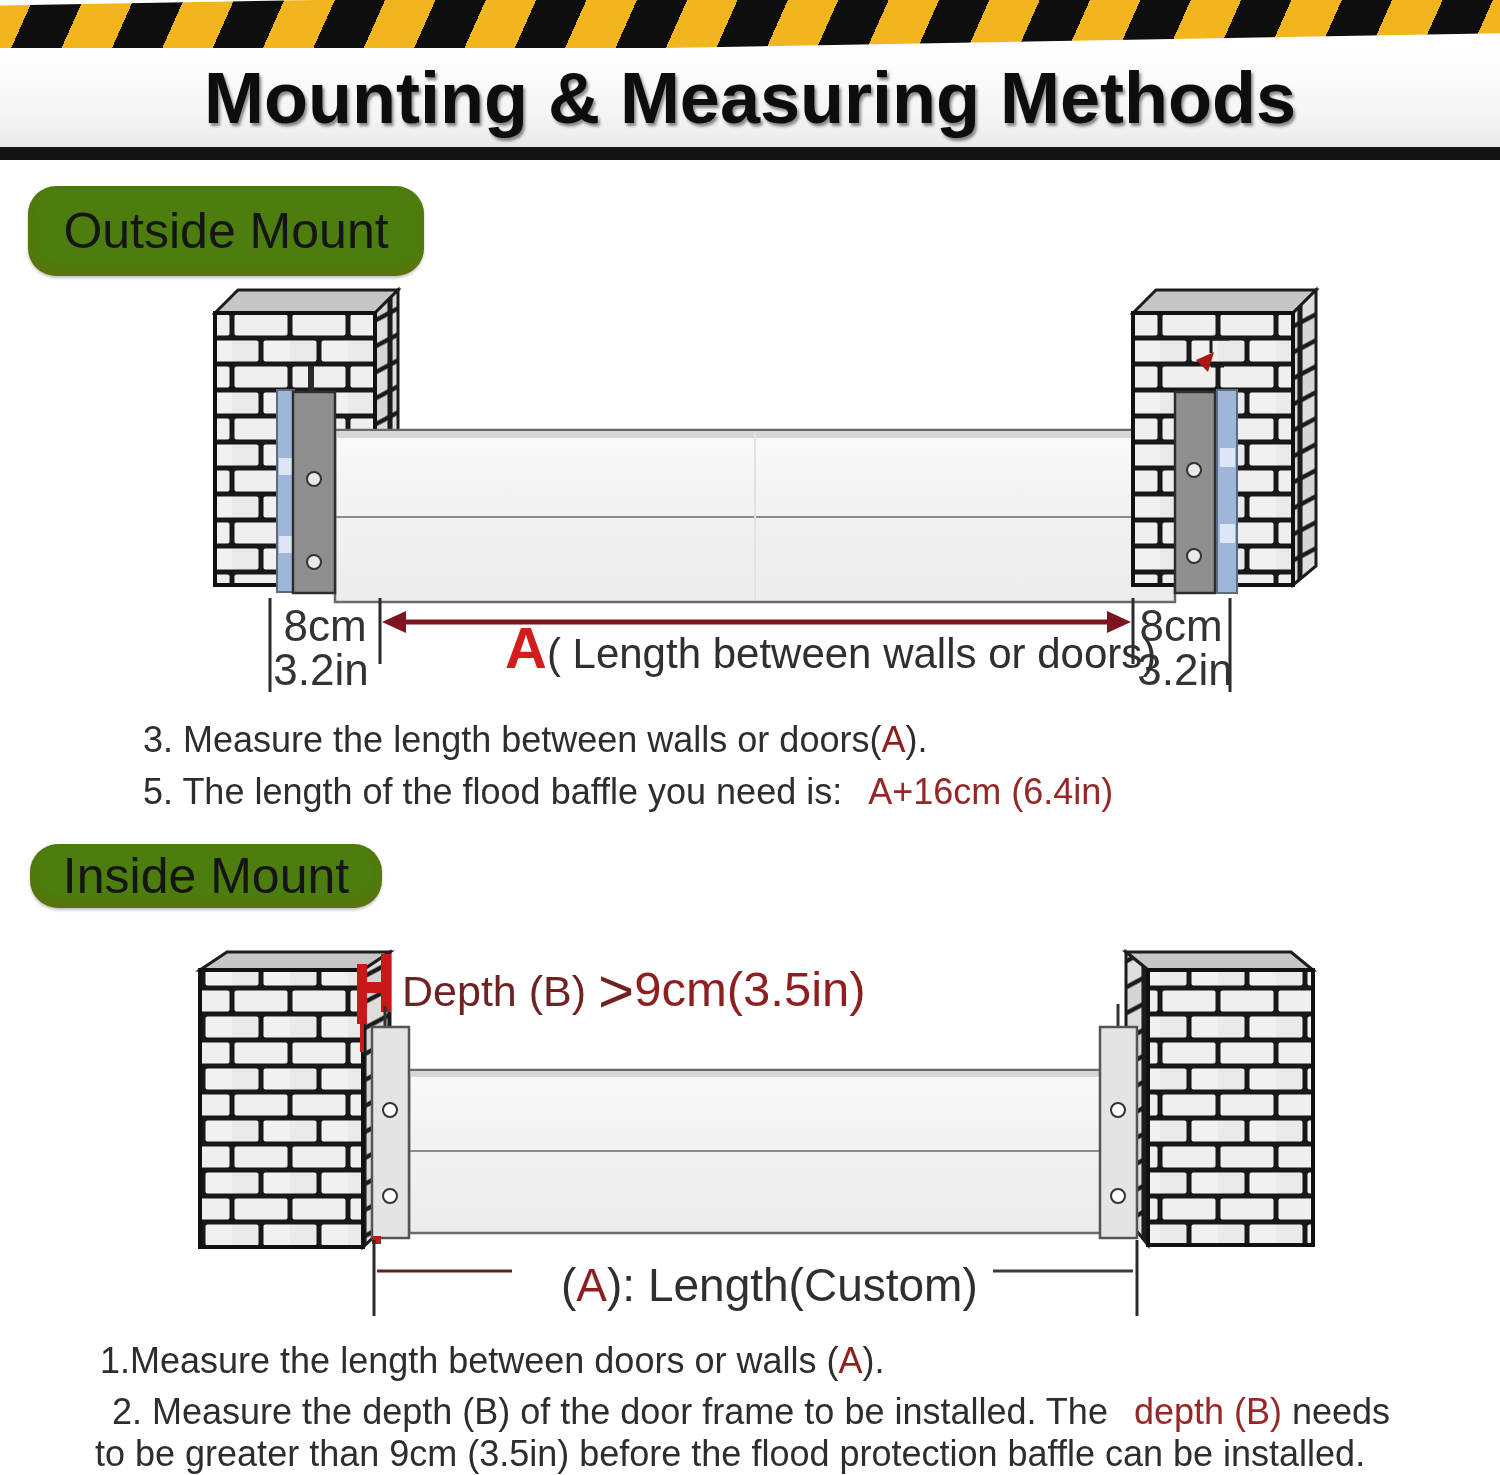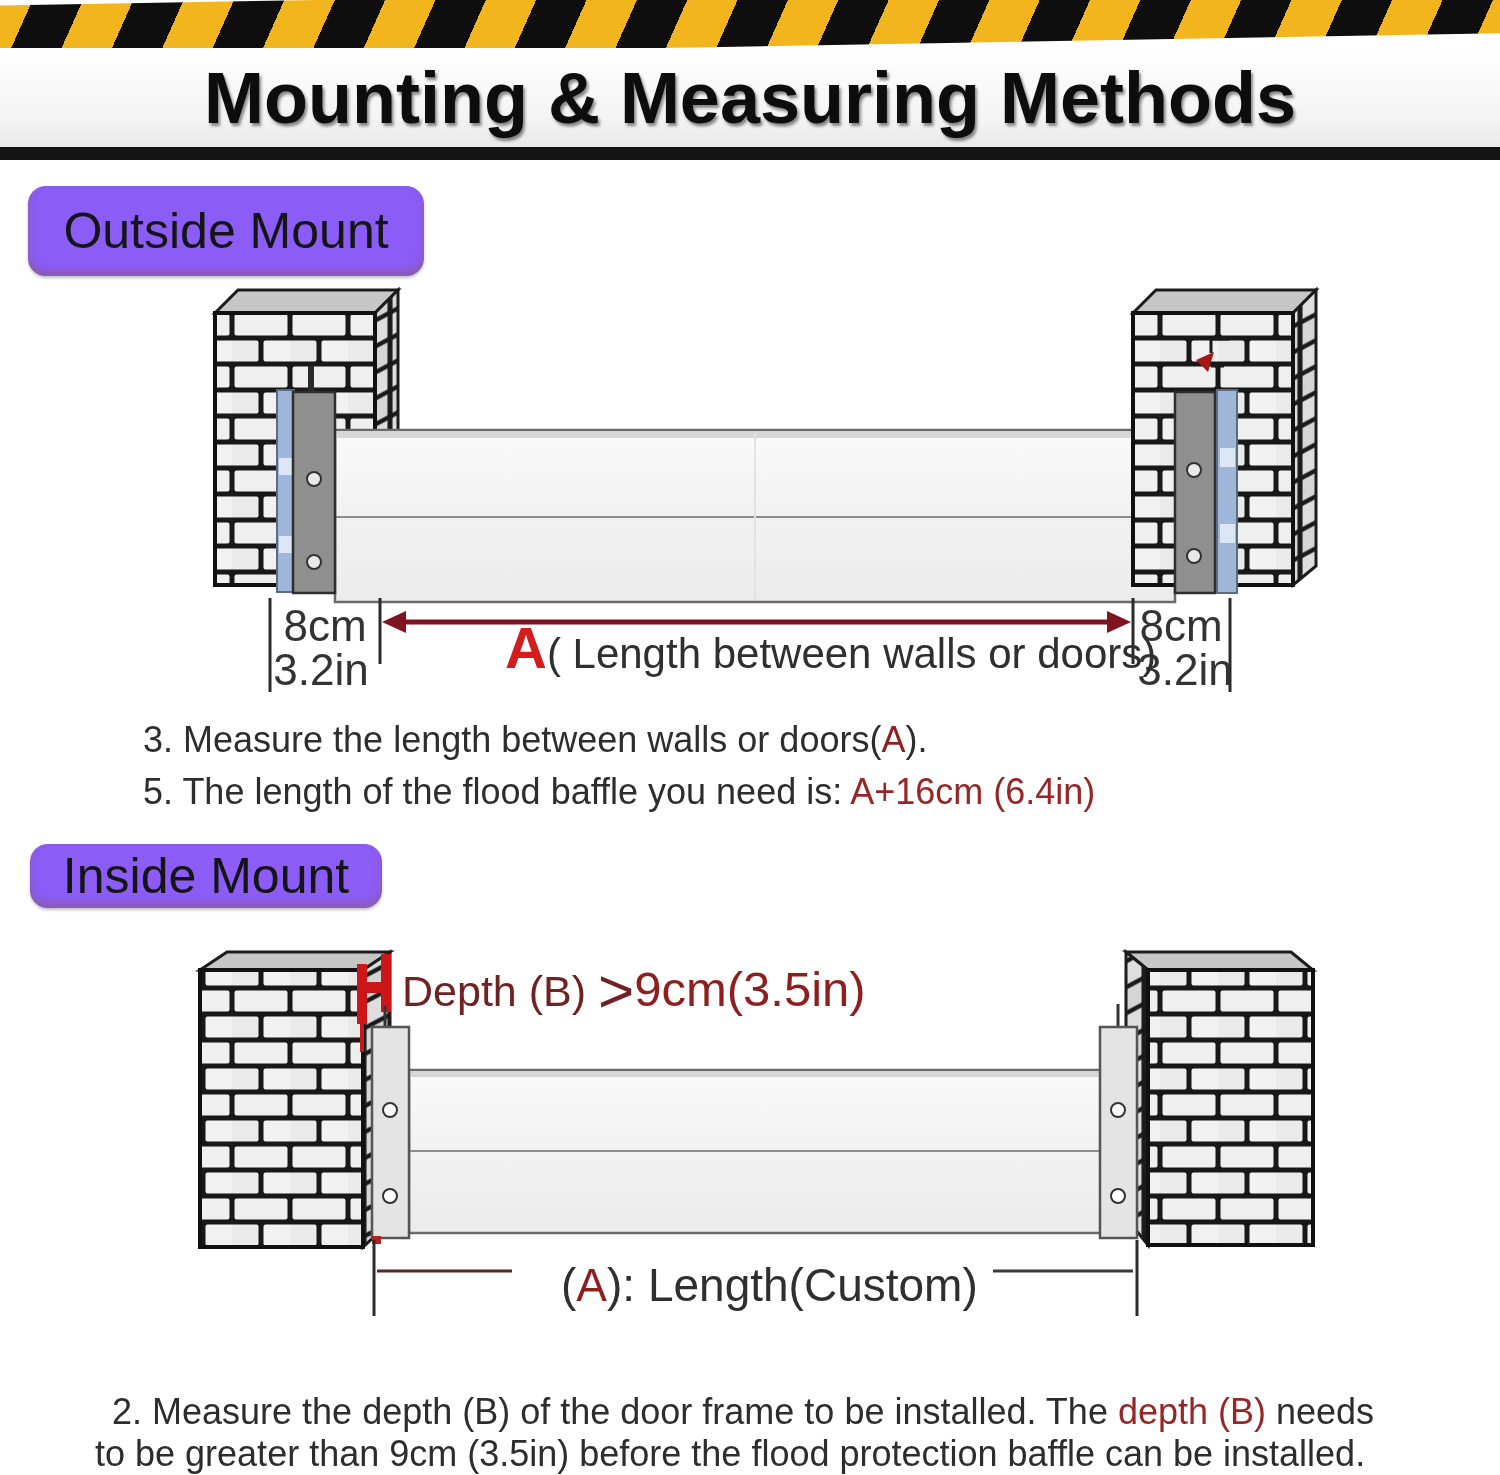--- a/index.html
+++ b/index.html
@@ -19,39 +19,39 @@
     background:linear-gradient(180deg,#ffffff 0%,#f4f4f4 70%,#e9e9e9 100%);
     display:flex;align-items:center;justify-content:center;
   }
   .title-band h1{
     margin:0;font-size:72px;font-weight:700;color:#0d0d0d;letter-spacing:0px;
     text-shadow:2px 3px 3px rgba(0,0,0,0.45);
   }
   .header-divider{position:absolute;top:147px;left:0;width:100%;height:13px;background:#131313;}
   
   .badge{
-    position:absolute;background:#8b5cf6;border-radius:18px;color:#151515;
+    position:absolute;background:#4d7c0f;border-radius:28px;color:#151515;
     display:flex;align-items:center;justify-content:center;font-size:50px;
     box-shadow:inset 0 -5px 8px rgba(140,90,0,.30), 0 2px 3px rgba(0,0,0,.25);
   }
   .badge-outside{left:28px;top:186px;width:396px;height:90px;}
   .badge-inside{left:30px;top:844px;width:352px;height:64px;}
   
   .diagram{position:absolute;left:0;}
   #outside-diagram{top:278px;}
   #inside-diagram{top:930px;}
   svg text{font-family:"Liberation Sans", sans-serif;}
   
   .instr{position:absolute;font-size:36px;color:#2d2d2d;white-space:nowrap;}
   #out-i1{left:143px;top:719px;}
   #out-i2{left:143px;top:771px;}
   #in-i1{left:100px;top:1340px;}
   #in-i2{left:112px;top:1391px;}
   #in-i3{left:95px;top:1433px;}
-  .maroon{color:#972626;}
+  .maroon{color:#972626;margin-left:16px;}
   .dark-a{color:#8d1f1f;}
 </style>
 </head>
 <body>
 
 <div class="stage">
 
   <div class="caution-band">
     <div class="stripes"></div>
   </div>
@@ -196,16 +196,17 @@
 
     <g>
       <line x1="374" y1="1240" x2="374" y2="1316" stroke="#2b2b2b" stroke-width="3"></line>
       <line x1="377" y1="1271" x2="512" y2="1271" stroke="#5a2424" stroke-width="3"></line>
       <line x1="993" y1="1271" x2="1133" y2="1271" stroke="#3a3a3a" stroke-width="3"></line>
       <line x1="1137" y1="1240" x2="1137" y2="1316" stroke="#2b2b2b" stroke-width="3"></line>
       <text x="561" y="1301"><tspan font-size="46" fill="#2f2f2f">(</tspan><tspan font-size="46" fill="#8d1f1f">A</tspan><tspan font-size="46" fill="#2f2f2f">): Length(Custom)</tspan></text>
     </g>
   </svg>
 
+  <div class="instr" id="in-i1"><span>1.Measure the length between doors or walls </span><span>(</span><span class="dark-a">A</span><span>).</span></div>
   <div class="instr" id="in-i2"><span>2. Measure the depth (B) of the door frame to be installed. The </span><span class="maroon">depth (B)</span><span> needs</span></div>
   <div class="instr" id="in-i3"><span>to be greater than 9cm (3.5in) before the flood protection baffle can be installed.</span></div>
 
 </div>
 
 </body></html>

